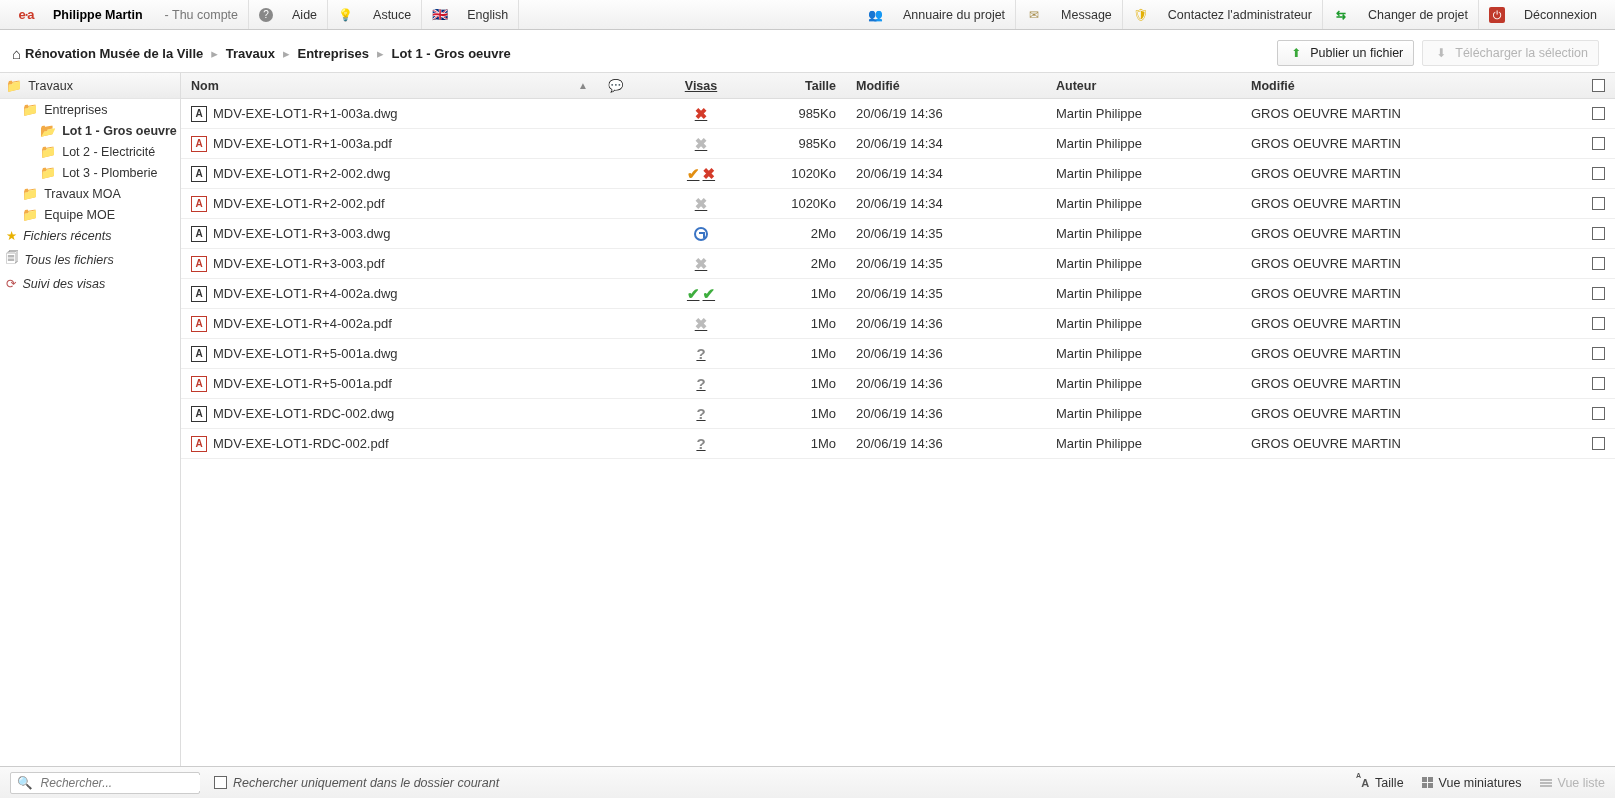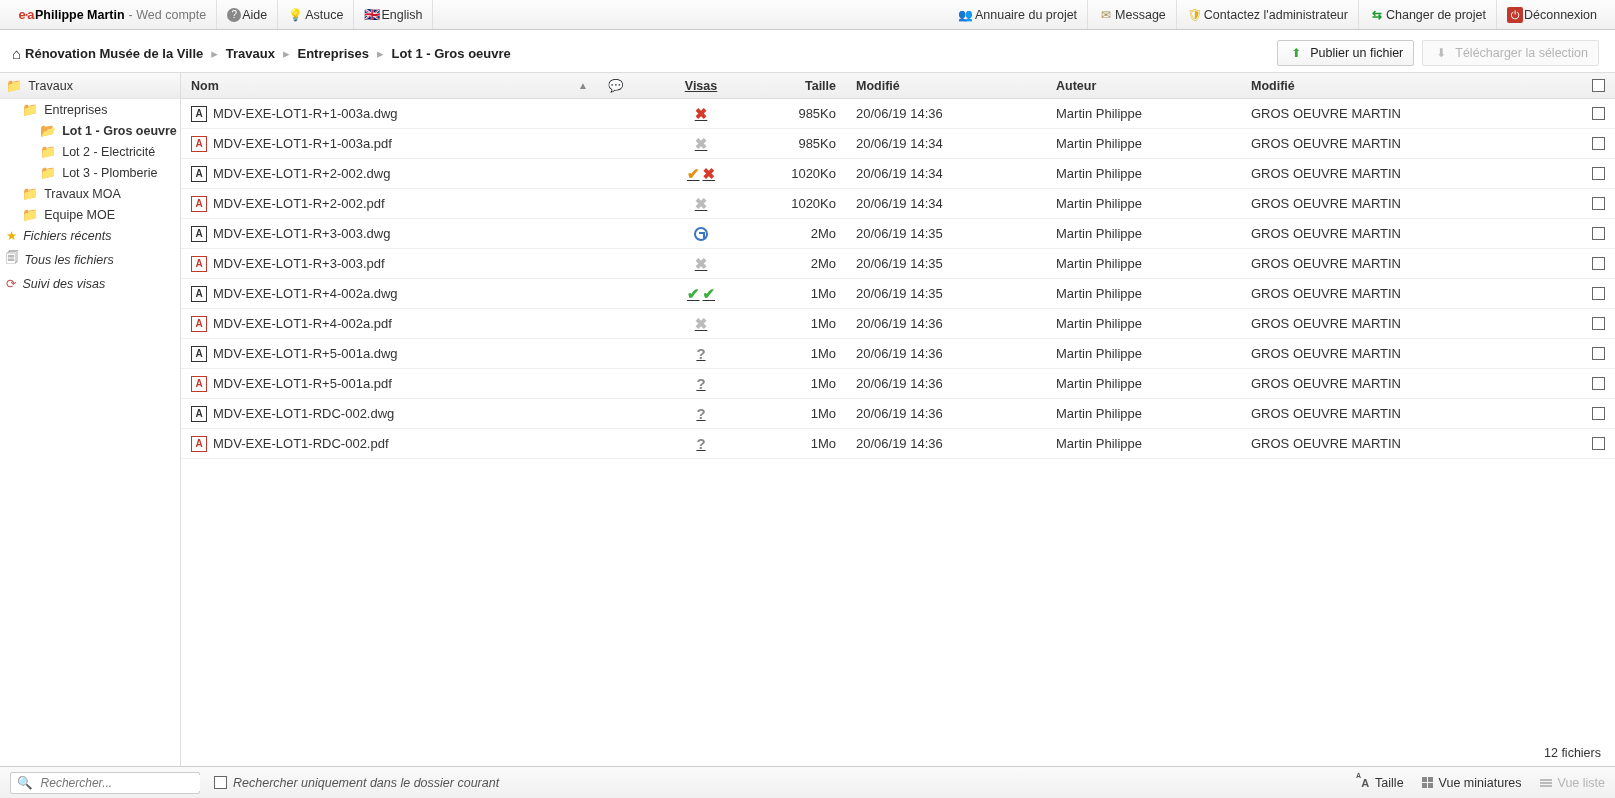--- a/index.html
+++ b/index.html
@@ -1,21 +1,21 @@
 <!DOCTYPE html>
 <html><head>
 <meta charset="utf-8">
 <style>
   * { box-sizing: border-box; }
   html, body { margin:0; padding:0; height:100%; font-family: Arial, Helvetica, sans-serif; font-size:13px; color:#222; }
   body { display:flex; flex-direction:column; height:798px; width:1615px; background:#fff; }
   
   .topbar { height:30px; background:linear-gradient(#fdfdfd,#f0f0f0); border-bottom:1px solid #c9c9c9; display:flex; align-items:center; justify-content:space-between; padding:0 8px; font-size:12.5px; }
   .top-left, .top-right { display:flex; align-items:center; height:100%; }
-  .top-item { display:flex; align-items:center; gap:1px; padding:0 10px; height:100%; border-right:1px solid #e0e0e0; color:#333; cursor:pointer; }
+  .top-item { display:flex; align-items:center; gap:19px; padding:0 10px; height:100%; border-right:1px solid #e0e0e0; color:#333; cursor:pointer; }
   .top-right .top-item { border-right:none; border-left:1px solid #e0e0e0; }
   .top-right .top-item:first-child { border-left:none; }
   .top-item.account { color:#000; }
   .top-item.account b { font-weight:bold; }
   .top-item.account .sub { color:#777; margin-left:3px; }
   .ico { width:16px; height:16px; display:inline-flex; align-items:center; justify-content:center; font-size:12px; }
   .ico-app { color:#cc3a29; font-weight:bold; font-size:13px; letter-spacing:-1px;}
   .ico-help { width:14px;height:14px;border-radius:50%;background:#888;color:#fff;font-size:10px;line-height:14px;text-align:center; }
   .ico-bulb { color:#f3b400; }
   .ico-flag { font-size:13px; }
@@ -95,21 +95,21 @@
   .aa-ico sup{font-size:7px;position:relative;top:-4px;}
 </style>
 </head>
 <body>
 
 <div class="topbar">
   <div class="top-left">
     <div class="top-item account">
       <span class="ico ico-app">e∙a</span>
       <b>Philippe Martin</b>
-      <span class="sub">- Wed compte</span>
+      <span class="sub">- Thu compte</span>
     </div>
     <div class="top-item">
       <span class="ico ico-help">?</span>
       <span>Aide</span>
     </div>
     <div class="top-item">
       <span class="ico ico-bulb">💡</span>
       <span>Astuce</span>
     </div>
     <div class="top-item">
@@ -466,21 +466,20 @@
           </div>
           <div class="td col-size">1Mo</div>
           <div class="td col-mod">20/06/19 14:36</div>
           <div class="td col-auth">Martin Philippe</div>
           <div class="td col-soc">GROS OEUVRE MARTIN</div>
           <div class="td col-chk">
             <span class="chk"></span>
           </div>
         </div>
       </div>
-    <div class="table-footer">12 fichiers</div>
   </div>
 </div>
 
 <div class="bottombar">
   <div class="search-box">
     <span class="search-ico">🔍</span>
     <input type="text" placeholder="Rechercher..." style="">
   </div>
   <label class="chk-label">
     <span class="chk"></span>

